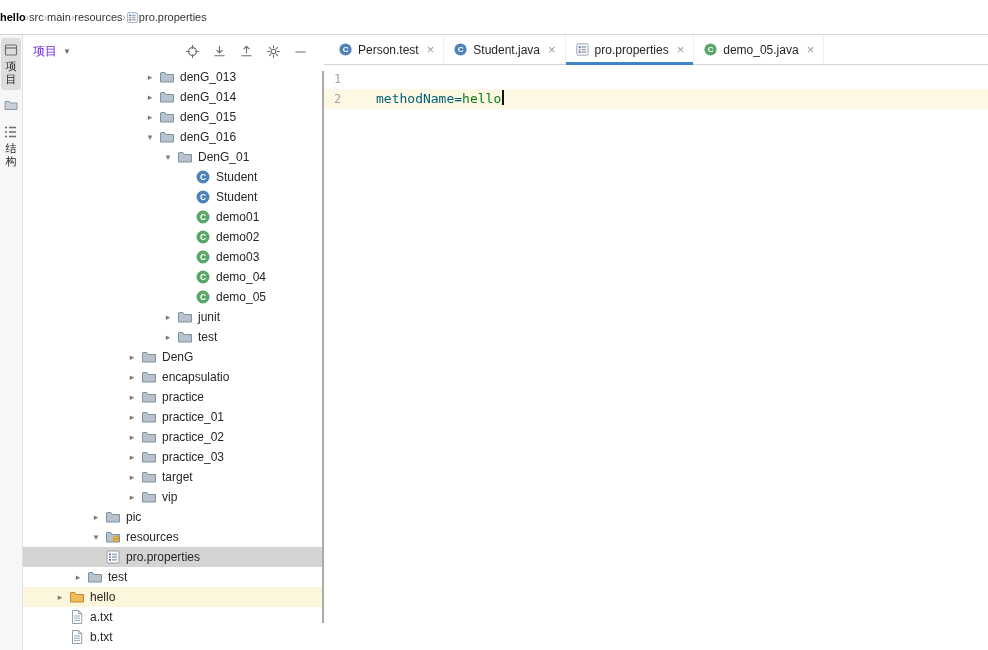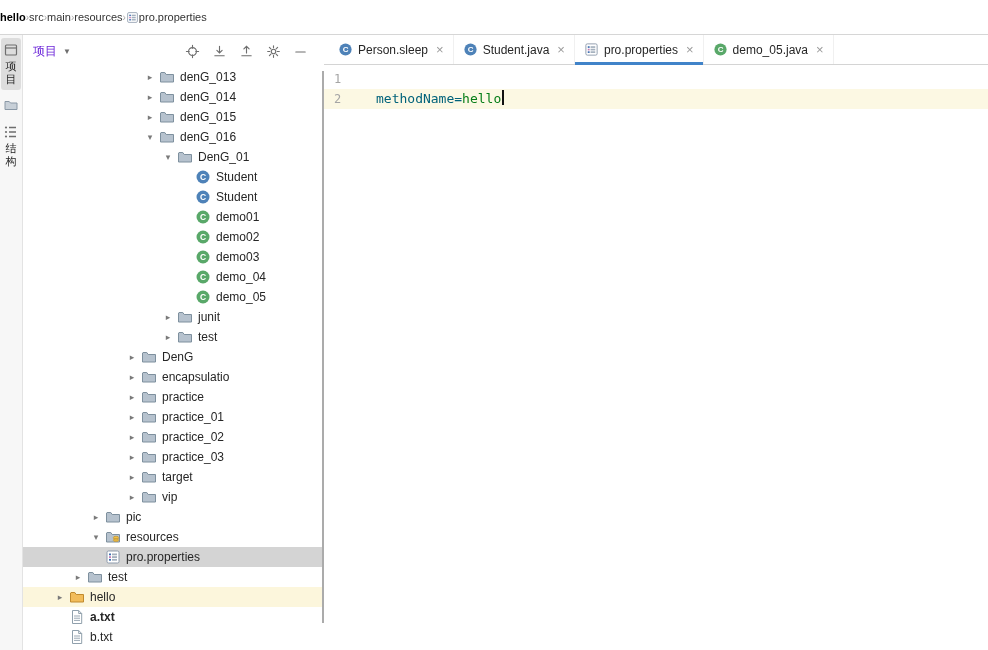--- a/index.html
+++ b/index.html
@@ -407,21 +407,21 @@
           </div>
           <div class="tree-row warm" style="padding-left: 28px;">
             <span class="chevron">▸</span>
             <span class="icon">
               <svg viewBox="0 0 16 16">
                 <path d="M1.5 4 L1.5 13 L14.5 13 L14.5 5.5 L7.2 5.5 L5.8 3.5 L2 3.5 Z" fill="#F2BC5A" stroke="#C08A2E" stroke-width="1" stroke-linejoin="round"></path>
               </svg>
             </span>
             <span class="tree-label">hello</span>
           </div>
-          <div class="tree-row" style="padding-left: 46px; font-weight: bold;">
+          <div class="tree-row" style="padding-left: 46px;">
             <span class="icon">
               <svg viewBox="0 0 16 16">
                 <path d="M3.5 1.5h6.2l3 3v10H3.5z" fill="#fff" stroke="#90A0AC"></path>
                 <path d="M9.7 1.5v3h3" fill="none" stroke="#90A0AC"></path>
                 <path d="M5 7h6M5 9.2h6M5 11.4h6" stroke="#9AA7B3" stroke-width="1"></path>
               </svg>
             </span>
             <span class="tree-label">a.txt</span>
           </div>
           <div class="tree-row" style="padding-left: 46px;">
@@ -450,21 +450,21 @@
 
     <div class="editor">
       <div class="tab-bar" id="tab-bar">
           <div class="tab">
             <span class="icon">
               <svg viewBox="0 0 16 16">
                 <circle cx="8" cy="8" r="6.5" fill="#4E82B8"></circle>
                 <text x="8" y="11" text-anchor="middle" font-size="8.5" font-family="Liberation Sans,sans-serif" font-weight="bold" fill="#fff">C</text>
               </svg>
             </span>
-            <span class="tab-label">Person.sleep</span>
+            <span class="tab-label">Person.test</span>
             <span class="tab-close">×</span>
           </div>
           <div class="tab">
             <span class="icon">
               <svg viewBox="0 0 16 16">
                 <circle cx="8" cy="8" r="6.5" fill="#4E82B8"></circle>
                 <text x="8" y="11" text-anchor="middle" font-size="8.5" font-family="Liberation Sans,sans-serif" font-weight="bold" fill="#fff">C</text>
               </svg>
             </span>
             <span class="tab-label">Student.java</span>

